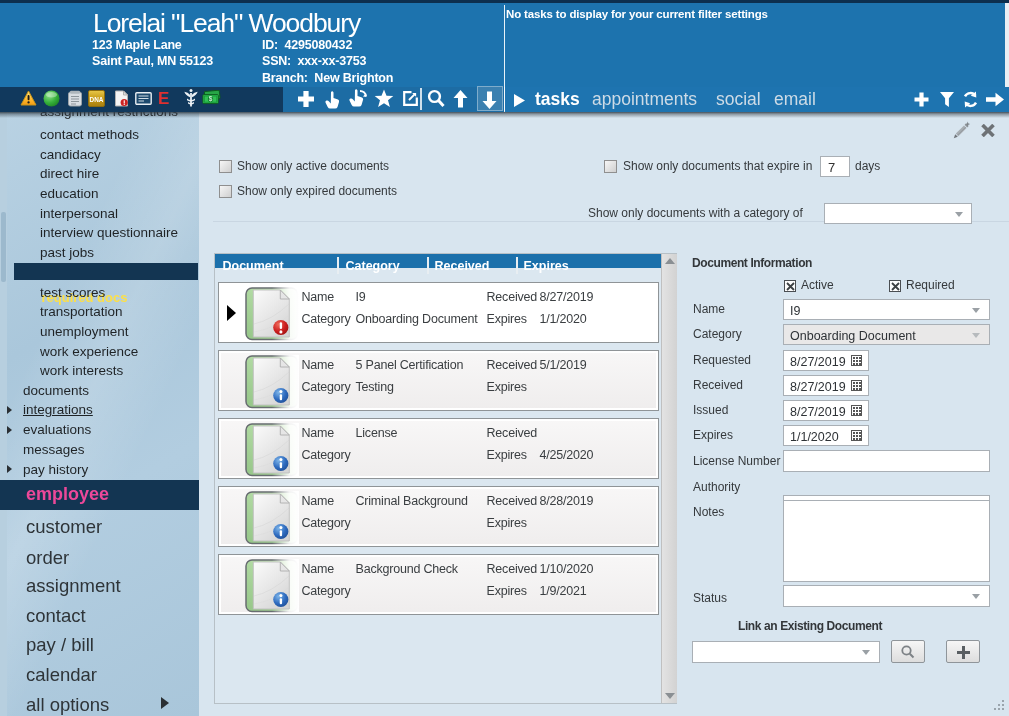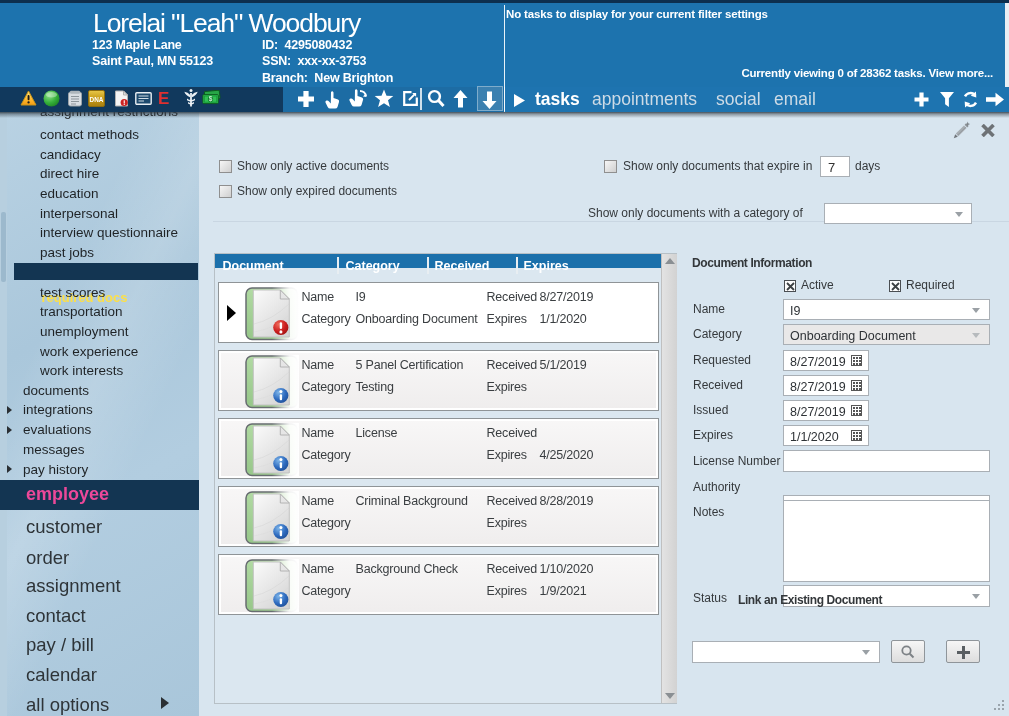--- a/index.html
+++ b/index.html
@@ -103,21 +103,20 @@
     </svg>
   <div class="abs" id="topstrip"></div>
   <div class="abs" id="header"></div>
   <div class="abs" id="hdr-name">Lorelai "Leah" Woodbury</div>
   <div class="abs hdr-sub" style="left:92px; top:37.5px;">123 Maple Lane</div>
   <div class="abs hdr-sub" style="left:92px; top:53.5px;">Saint Paul, MN 55123</div>
   <div class="abs hdr-sub" style="left:262px; top:37.5px;">ID:&nbsp; 4295080432</div>
   <div class="abs hdr-sub" style="left:262px; top:53.5px;">SSN:&nbsp; xxx-xx-3753</div>
   <div class="abs hdr-sub" style="left:262px; top:70.5px;">Branch:&nbsp; New Brighton</div>
   <div class="abs" id="no-tasks">No tasks to display for your current filter settings</div>
-  <div class="abs" id="cur-view">Currently viewing 0 of 28362 tasks. View more...</div>
   <div class="abs" id="hdr-sep"></div>
   <div class="abs" id="hdr-right-strip"></div>
 
   <div class="abs" id="tb-left"></div>
   <div class="abs" id="tb-mid"></div>
   <div class="abs" id="tb-tasks"></div>
   <div class="abs" id="tb-icons-left">
 
     <svg style="position:absolute; left:20px; top:90px;" width="17" height="16" viewBox="0 0 17 16">
         <path d="M8.5 1 L16 15 L1 15 Z" fill="url(#gwarn)" stroke="#c8941a" stroke-width="1"></path>
@@ -275,21 +274,21 @@
     <div id="sel-docs">
         <span>required docs</span>
       </div>
     <div class="snav" style="top:172.5px;">test scores</div>
     <div class="snav" style="top:192px;">transportation</div>
     <div class="snav" style="top:211.5px;">unemployment</div>
     <div class="snav" style="top:231.5px;">work experience</div>
     <div class="snav" style="top:251px;">work interests</div>
     <div class="snav2" style="top:270.5px;">documents</div>
     <div class="sarrow" style="top:294px;"></div>
-    <div class="snav2" style="top:290px;">integrations</div>
+    <div class="snav2" style="top:290px;text-decoration:underline;">integrations</div>
     <div class="sarrow" style="top:314px;"></div>
     <div class="snav2" style="top:310px;">evaluations</div>
     <div class="snav2" style="top:329.5px;">messages</div>
     <div class="sarrow" style="top:353px;"></div>
     <div class="snav2" style="top:349.5px;">pay history</div>
     <div id="sel-emp">
         <span>employee</span>
       </div>
     <div class="sbig" style="top:404px;">customer</div>
     <div class="sbig" style="top:434.5px;">order</div>
@@ -530,21 +529,21 @@
         <span class="ival">ALL</span>
         <div class="dd-arrow" style="right:9px; top:8px;"></div>
       </div>
     <div class="plabel" style="left:494px; top:393px;">Notes</div>
     <div class="input" style="left:584px; top:388px; width:207px; height:82px;"></div>
     <div class="plabel" style="left:494px; top:479px;">Status</div>
     <div class="input" style="left:584px; top:472.5px; width:207px; height:22px;">
         <div class="dd-arrow" style="right:9px; top:8px;"></div>
       </div>
 
-    <div class="ptitle" style="left:494px; top:481px;padding-left:45px;">Link an Existing Document</div>
+    <div class="ptitle" style="left:494px; top:507px;padding-left:45px;">Link an Existing Document</div>
     <div class="input" style="left:493px; top:529px; width:188px; height:22px;">
         <div class="dd-arrow" style="right:9px; top:8px;"></div>
       </div>
     <div class="btn" style="left:692px; top:527.5px;">
         <svg width="16" height="16" viewBox="0 0 16 16">
           <circle cx="6.5" cy="6.5" r="4.2" fill="none" stroke="#7d8286" stroke-width="1.8"></circle>
           <path d="M9.8 9.8 L13.5 13.5" stroke="#7d8286" stroke-width="2"></path>
         </svg>
       </div>
     <div class="btn" style="left:747px; top:527.5px;">

